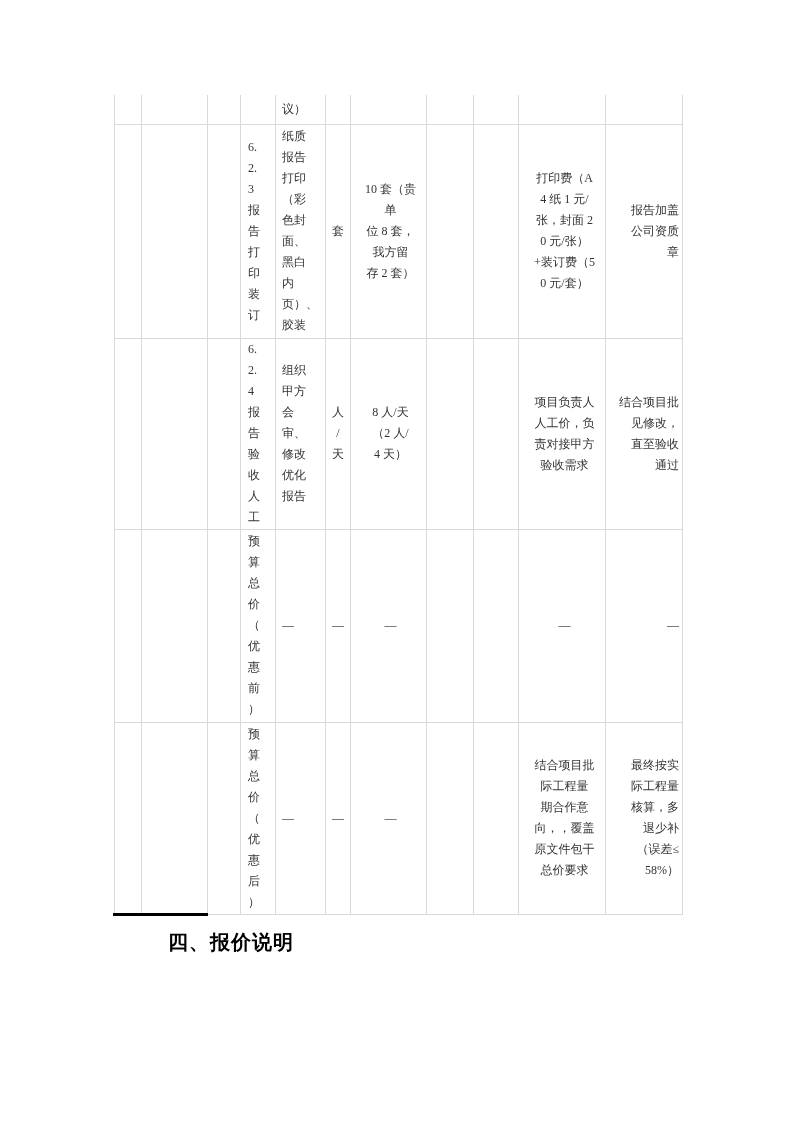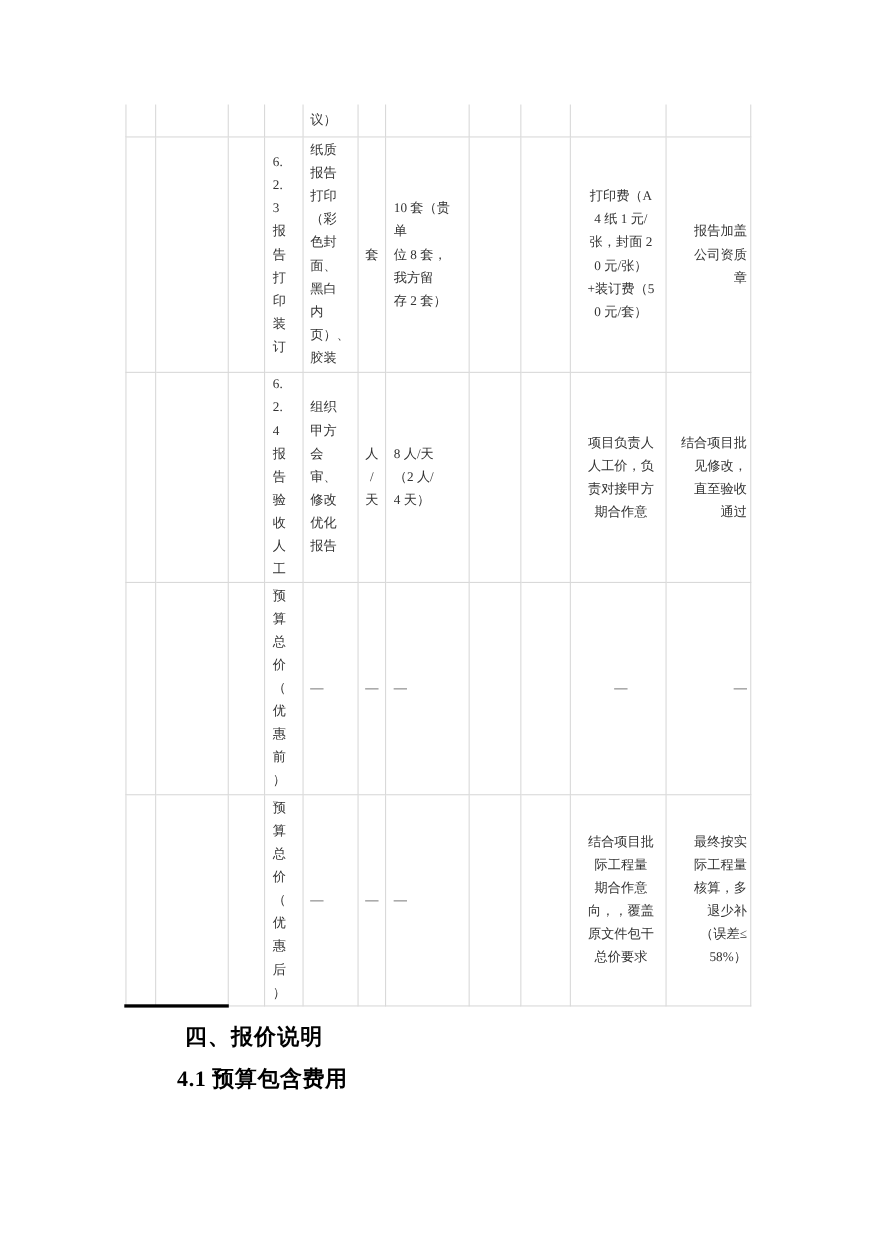--- a/index.html
+++ b/index.html
@@ -28,21 +28,21 @@
   .cell{
     white-space:pre-wrap;
     word-break:break-all;
     line-height:21px;
     color:#333333;
   }
   tr.split-row .cell{line-height:18px;}
   td.col-num .cell{padding-left:7px;}
   td.col-work .cell{padding:0 3px 0 6px;}
   td.col-unit{text-align:center;}
-  td.col-qty .cell{padding:0 3px 0 7px;}
+  td.col-qty .cell{padding:0 3px 0 7px;text-align:center;}
   td.col-note .cell{padding:0 4px 0 9px;text-align:center;}
   td.col-last .cell{padding:0 3px 0 7px;text-align:right;}
   .heavy-line{
     position:absolute;
     left:113px;top:913px;
     width:95px;height:3px;
     background:#000000;
   }
   .sec-heading{
     position:absolute;
@@ -228,21 +228,21 @@
         <td>
               <div class="cell"></div>
             </td>
         <td>
               <div class="cell"></div>
             </td>
         <td class="col-note">
               <div class="cell">项目负责人
 人工价，负
 责对接甲方
-期合作意</div>
+验收需求</div>
             </td>
         <td class="col-last">
               <div class="cell">结合项目批
 见修改，
 直至验收
 通过</div>
             </td>
       </tr>
 
       <tr style="height:193px">
@@ -342,15 +342,14 @@
 58%）</div>
             </td>
       </tr>
     </tbody>
       </table>
   </div>
 
   <div class="heavy-line"></div>
 
   <div class="sec-heading">四、报价说明</div>
-  <div class="sub-heading">4.1 预算包含费用</div>
 
 </div>
 
 </body></html>

